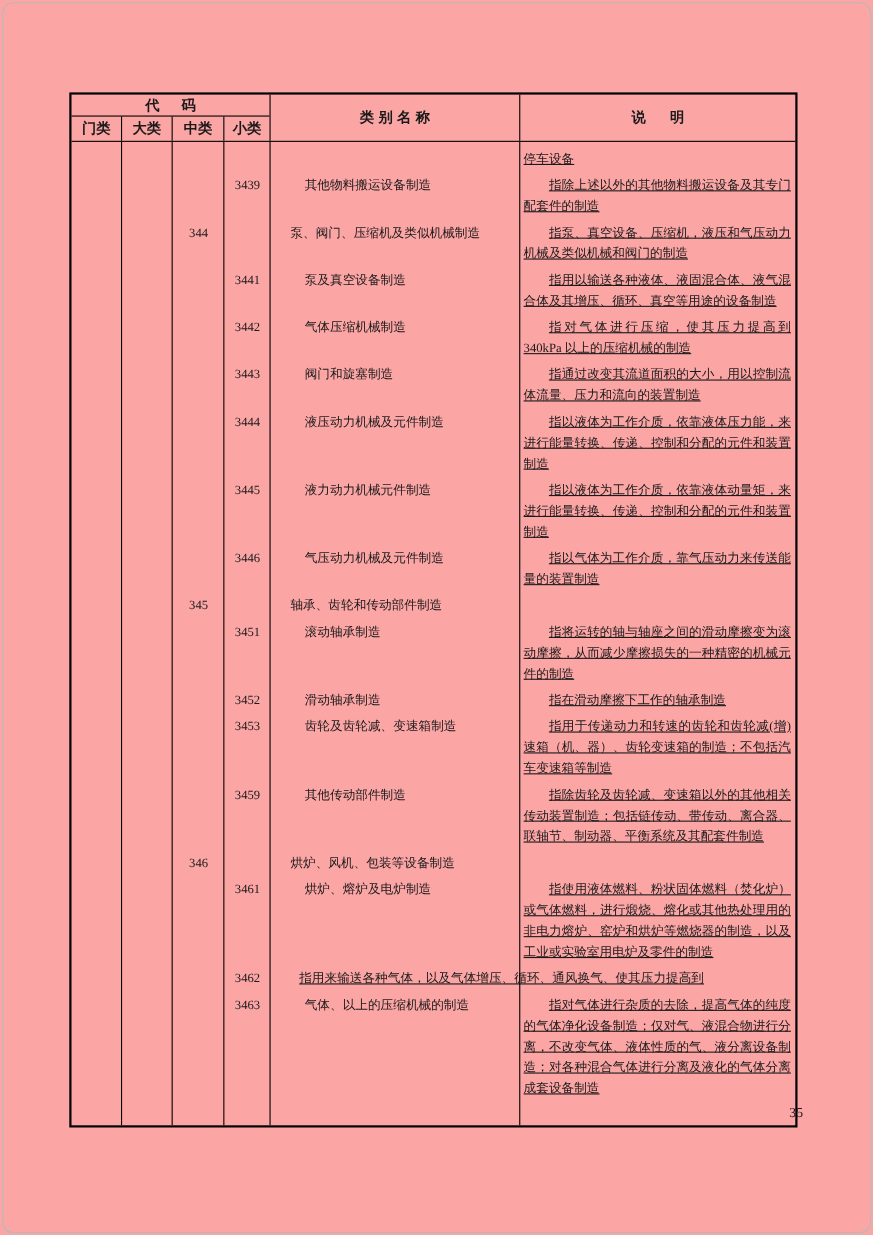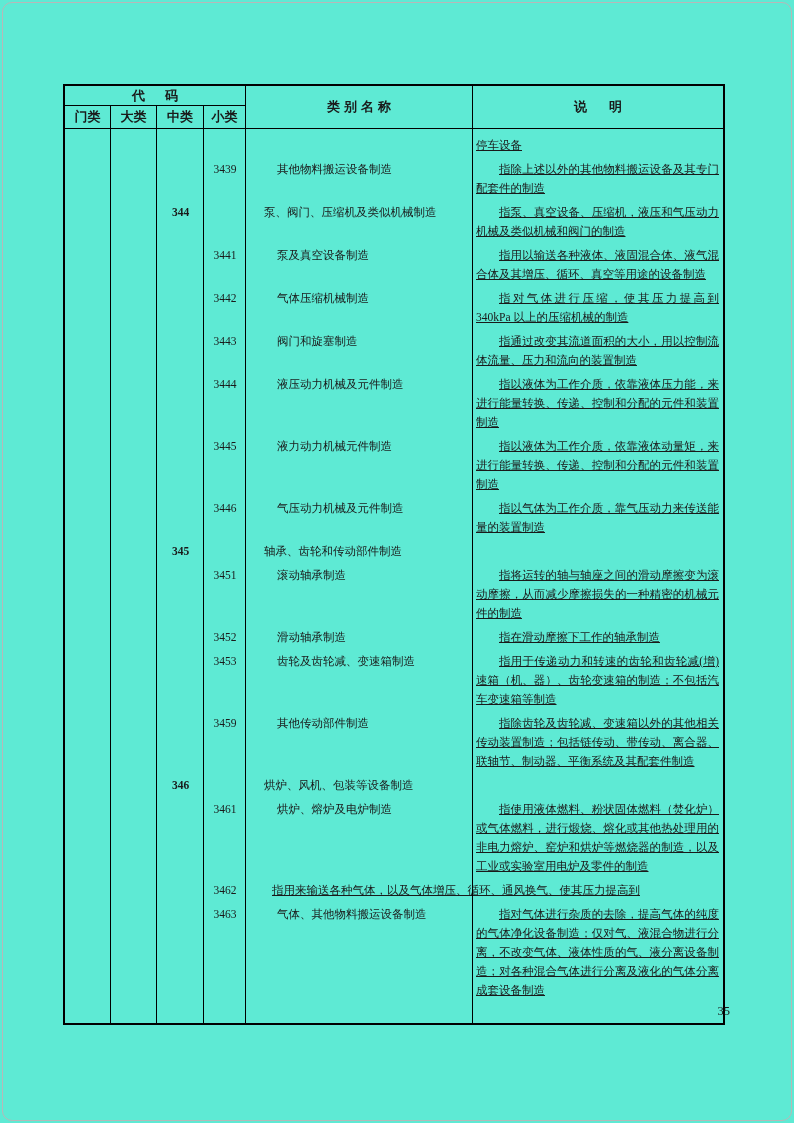--- a/index.html
+++ b/index.html
@@ -1,17 +1,17 @@
 <!DOCTYPE html>
 <html><head>
 <meta charset="utf-8">
 <style>
   html,body{margin:0;padding:0;background:#e8e8e8;}
   .page{
-    position:relative;width:794px;height:1123px;background:#5eead4;
+    position:relative;width:794px;height:1123px;background:#fca5a5;
     font-family:"Liberation Serif","DejaVu Serif",serif;color:#1a1a1a;
     overflow:hidden;margin:0 auto;
   }
   .page-edge{position:absolute;left:2px;top:2px;right:2px;bottom:2px;
     border:1px solid #b8b8b8;border-radius:10px;pointer-events:none;}
 
   .doc-table{
     position:absolute;left:63px;top:84px;width:662px;height:941px;
     box-sizing:border-box;border:2px solid #000;display:flex;flex-direction:column;
   }
@@ -36,21 +36,21 @@
 
   
   .tbody{position:relative;flex:1;padding-top:2px;font-size:11.5px;line-height:19px;overflow:hidden;}
   .vline{position:absolute;top:0;bottom:0;width:1px;background:#000;}
   .vl1{left:45px;} .vl2{left:91px;} .vl3{left:138px;} .vl4{left:180px;} .vl5{left:407px;}
 
   .row{display:flex;}
   .row > div{padding-top:5px;}
   .c-men{width:46px;}
   .c-da{width:46px;}
-  .c-zhong{width:47px;text-align:center;font-weight:bold;}
+  .c-zhong{width:47px;text-align:center;}
   .c-xiao{width:42px;text-align:center;}
   .c-name{width:227px;padding-left:31px;padding-right:4px;}
   .c-name.name-zhong{padding-left:18px;}
   .c-desc{flex:1;padding-left:3px;padding-right:4px;text-align:justify;text-decoration:underline;}
   .c-desc.indent{text-indent:2em;}
 
   .page-number{position:absolute;left:706px;top:1004px;width:24px;
     font-size:12.5px;text-align:right;}
 </style>
 </head>
@@ -232,21 +232,21 @@
     <div class="c-zhong"></div>
     <div class="c-xiao">3462</div>
     <div class="c-desc indent">指用来输送各种气体，以及气体增压、循环、通风换气、使其压力提高到</div>
   </div>
 
   <div class="row">
     <div class="c-men"></div>
     <div class="c-da"></div>
     <div class="c-zhong"></div>
     <div class="c-xiao">3463</div>
-    <div class="c-name">气体、其他物料搬运设备制造</div>
+    <div class="c-name">气体、以上的压缩机械的制造</div>
     <div class="c-desc indent">指对气体进行杂质的去除，提高气体的纯度的气体净化设备制造；仅对气、液混合物进行分离，不改变气体、液体性质的气、液分离设备制造；对各种混合气体进行分离及液化的气体分离成套设备制造</div>
   </div>
 </div>
 
   </div>
 
   <div class="page-number">35</div>
 </div>
 
 </body></html>

